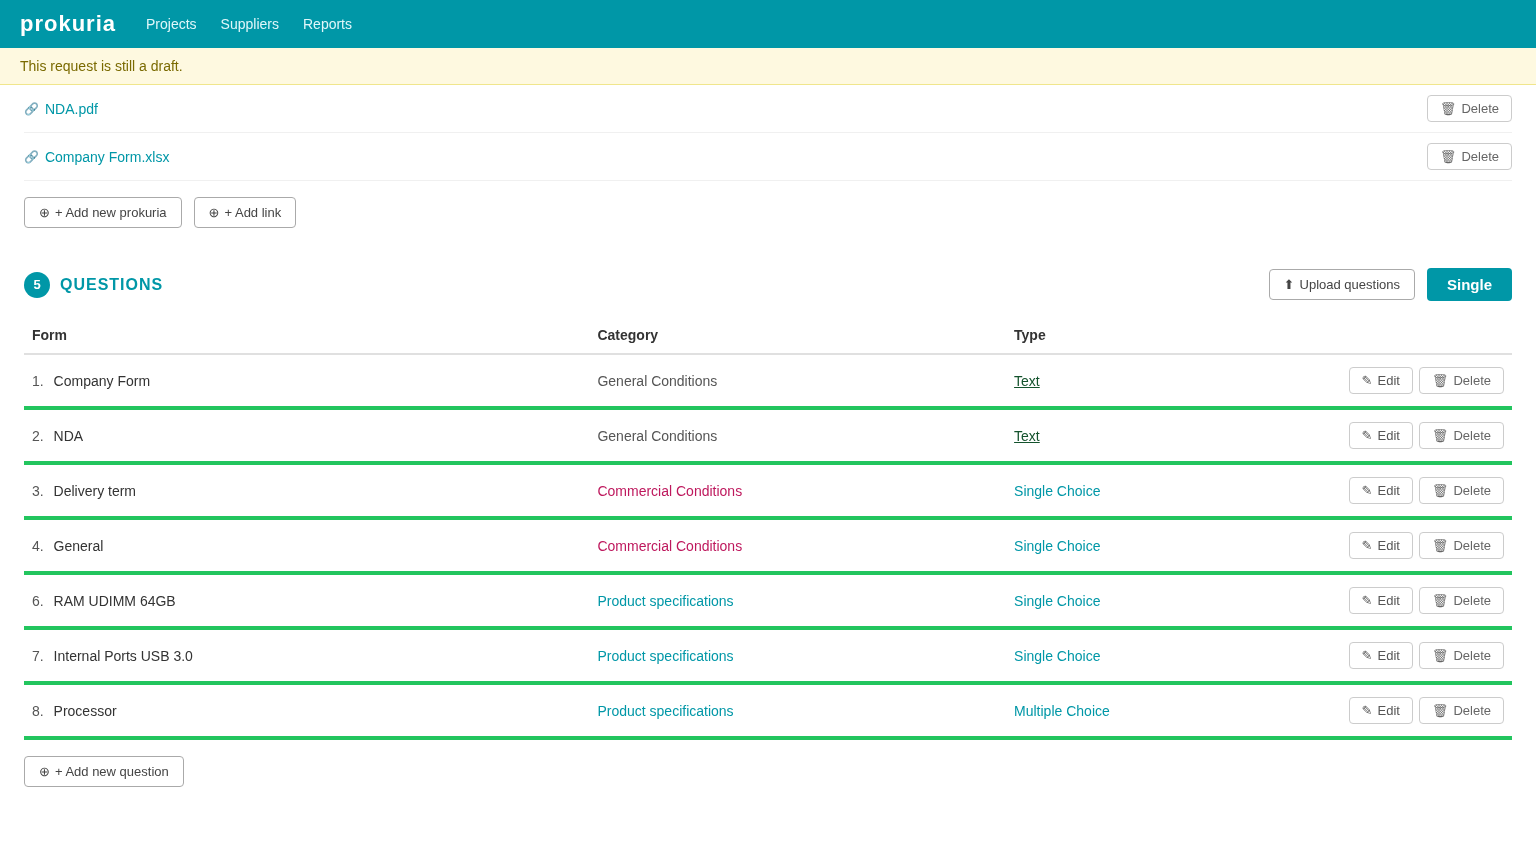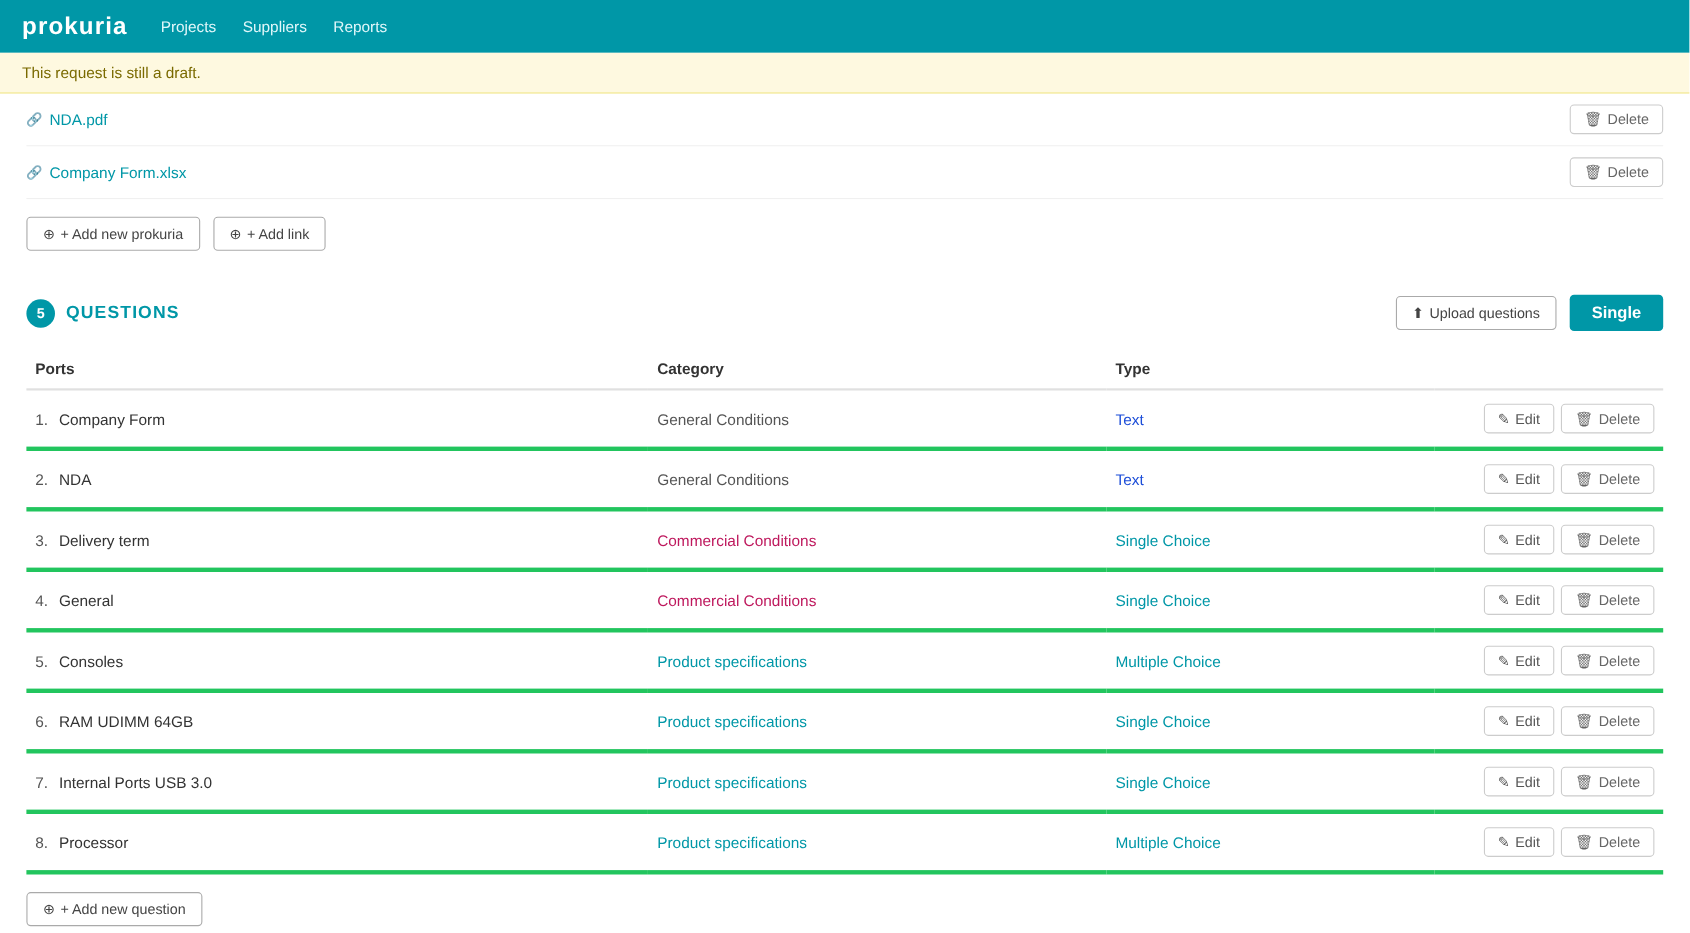--- a/index.html
+++ b/index.html
@@ -169,21 +169,21 @@
       border-bottom: 4px solid #22c55e;
       font-size: 14px;
       vertical-align: middle;
     }
 
     .col-name { width: 38%; }
     .col-category { width: 28%; }
     .col-type { width: 20%; }
     .col-actions { width: 14%; text-align: right; }
 
-    .type-text { color: #1d4ed8; }
+    .type-text { color: #14532d; text-decoration: underline; }
     .type-single { color: #0097a7; }
     .type-multiple { color: #0097a7; }
     .cat-general { color: #555; }
     .cat-commercial { color: #be185d; }
     .cat-product { color: #0097a7; }
 
     .row-num { color: #555; margin-right: 6px; }
     .row-name { color: #333; }
 
     .table-actions {
@@ -260,21 +260,21 @@
             <span>⬆</span>
             <span>Upload questions</span>
           </button>
           <button class="btn-primary">Single</button>
         </div>
       </div>
 
       <table class="questions-table">
         <thead>
           <tr>
-            <th class="col-name">Ports</th>
+            <th class="col-name">Form</th>
             <th class="col-category">Category</th>
             <th class="col-type">Type</th>
             <th class="col-actions"></th>
           </tr>
         </thead>
         <tbody id="questions-tbody">
         <tr>
       <td class="col-name">
         <span class="row-num">1.</span>
         <span class="row-name">Company Form</span>
@@ -349,40 +349,20 @@
           </button>
           <button class="btn btn-delete">
             <span>🗑</span>
             <span>Delete</span>
           </button>
         </div>
       </td>
     </tr>
             <tr>
       <td class="col-name">
-        <span class="row-num">5.</span>
-        <span class="row-name">Consoles</span>
-      </td>
-      <td class="col-category cat-product">Product specifications</td>
-      <td class="col-type type-multiple">Multiple Choice</td>
-      <td class="col-actions">
-        <div class="table-actions">
-          <button class="btn btn-edit">
-            <span>✎</span>
-            <span>Edit</span>
-          </button>
-          <button class="btn btn-delete">
-            <span>🗑</span>
-            <span>Delete</span>
-          </button>
-        </div>
-      </td>
-    </tr>
-            <tr>
-      <td class="col-name">
         <span class="row-num">6.</span>
         <span class="row-name">RAM UDIMM 64GB</span>
       </td>
       <td class="col-category cat-product">Product specifications</td>
       <td class="col-type type-single">Single Choice</td>
       <td class="col-actions">
         <div class="table-actions">
           <button class="btn btn-edit">
             <span>✎</span>
             <span>Edit</span>

